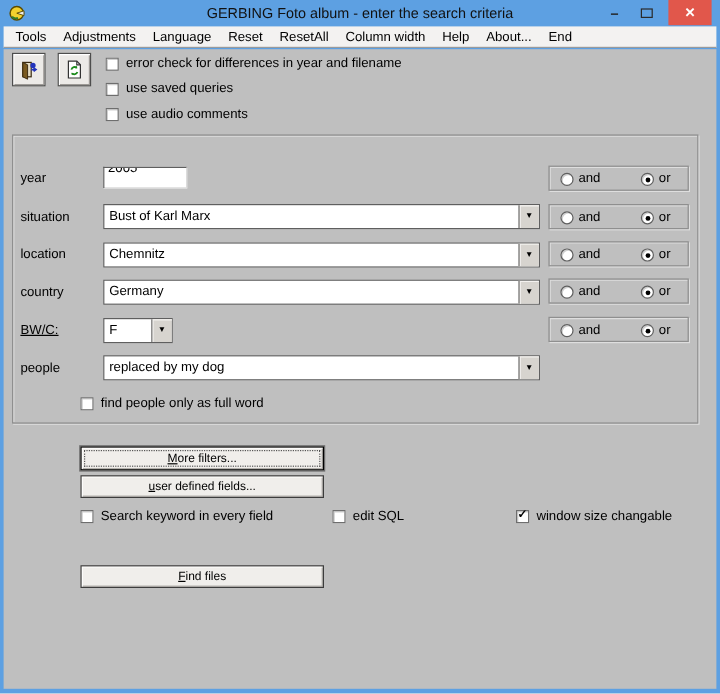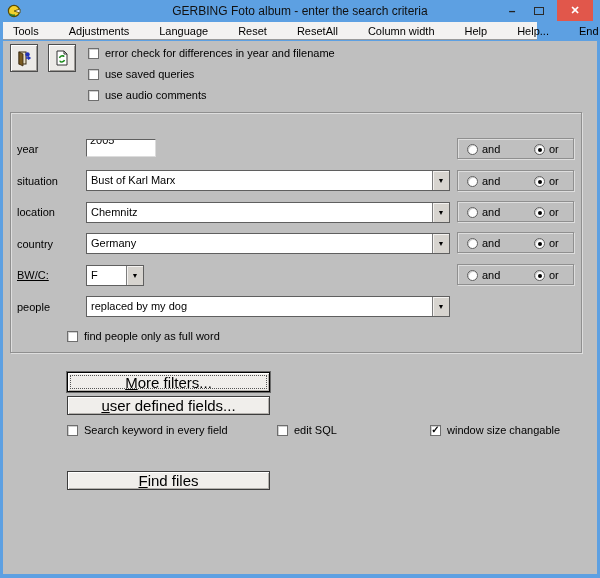--- a/index.html
+++ b/index.html
@@ -12,22 +12,22 @@
   .titlebar { position:absolute; left:0; top:0; width:600px; height:22px; background:#5da0e2; }
   .title { position:absolute; left:0; top:4px; width:600px; text-align:center; font-size:12px; color:#111; }
   .app-icon { position:absolute; left:7px; top:4px; width:14px; height:14px; }
   .winbtn { position:absolute; top:0; height:21px; display:flex; align-items:center; justify-content:center; cursor:default; }
   .winbtn.min { left:500px; width:24px; color:#222; font-weight:bold; font-size:12px; }
   .winbtn.max { left:527px; width:24px; }
   .max-glyph { width:10px; height:8px; border:1px solid #2a2a2a; display:block; }
   .winbtn.close { left:557px; width:36px; background:#e1574b; color:#fff; font-size:11px; font-weight:bold; }
 
   
-  .menubar { position:absolute; left:3px; top:22px; width:534px; height:18px; background:#f3f2f1;
-             border-bottom:1px solid #9a9a9a; display:flex; align-items:flex-end; padding-left:3px;gap:16px; }
+  .menubar { position:absolute; left:3px; top:22px; width:594px; height:18px; background:#f3f2f1;
+             border-bottom:1px solid #9a9a9a; display:flex; align-items:flex-end; padding-left:3px; }
   .menu-item { padding:2px 7px; white-space:nowrap; }
 
   
   .client { position:absolute; left:3px; top:41px; width:594px; height:533px; background:#bfbfbf; }
 
   
   .toolbtn { position:absolute; width:28px; height:28px; background:#eceae7; border:1px solid #4d4d4d;
              box-shadow: inset 1px 1px 0 #fff, inset -1px -1px 0 #9d9a96;
              display:flex; align-items:center; justify-content:center; }
 
@@ -56,21 +56,21 @@
             border:1px solid; border-color:#5f5f5f #dcdcdc #dcdcdc #5f5f5f;
             font-family:"Liberation Sans",sans-serif; font-size:11px; padding:0 0 16px 3px; }
   .combo { position:absolute; left:86px; height:21px; background:#fff;
            border:1px solid; border-color:#5f5f5f #5f5f5f #5f5f5f #5f5f5f;text-decoration:underline; }
   .combo .txt { position:absolute; left:4px; top:3px; white-space:nowrap; }
   .combo .btn { position:absolute; right:0; top:0; bottom:0; width:17px; background:#d7d4cf;
                 border-left:1px solid #7d7d7d; box-shadow: inset 1px 1px 0 #f4f2f0;
                 display:flex; align-items:center; justify-content:center; font-size:7px; color:#000; }
 
   
-  .btn3d { position:absolute; background:#f0eeeb; border:1px solid #3c3c3c; font-size:15px;
+  .btn3d { position:absolute; background:#f0eeeb; border:1px solid #3c3c3c; font-size:10px;
            box-shadow: inset 1px 1px 0 #fff, inset -1px -1px 0 #b4b1ad;
            display:flex; align-items:center; justify-content:center; white-space:nowrap; }
   .btn3d.default { border:1px solid #000; outline:1px dotted #555; outline-offset:-4px;
                    box-shadow: 0 0 0 1px #6b6b6b, inset 1px 1px 0 #fff, inset -1px -1px 0 #b4b1ad; }
   .accel { text-decoration: underline; }
 
   .watermark { position:absolute; left:55px; top:309px; font-size:20px; font-weight:bold;
                letter-spacing:2px; color:#e9e9e9; opacity:0.4; }
 </style>
 </head>
@@ -97,21 +97,21 @@
   </div>
 
   <div class="menubar">
     <span class="menu-item">Tools</span>
     <span class="menu-item">Adjustments</span>
     <span class="menu-item">Language</span>
     <span class="menu-item">Reset</span>
     <span class="menu-item">ResetAll</span>
     <span class="menu-item">Column width</span>
     <span class="menu-item">Help</span>
-    <span class="menu-item">Help...</span>
+    <span class="menu-item">About...</span>
     <span class="menu-item">End</span>
   </div>
 
   <div class="client"></div>
 
   <div class="toolbtn" style="left:10px; top:44px;">
     <svg width="18" height="18" viewBox="0 0 18 18">
       <rect x="4" y="3" width="7" height="12" fill="#e8e0c8" stroke="#3a2a10" stroke-width="1"></rect>
       <path d="M4 3 L8 5 L8 17 L4 15 Z" fill="#7a5a20" stroke="#3a2a10" stroke-width="0.8"></path>
       <circle cx="12.5" cy="5.5" r="2.2" fill="#2233bb"></circle>

